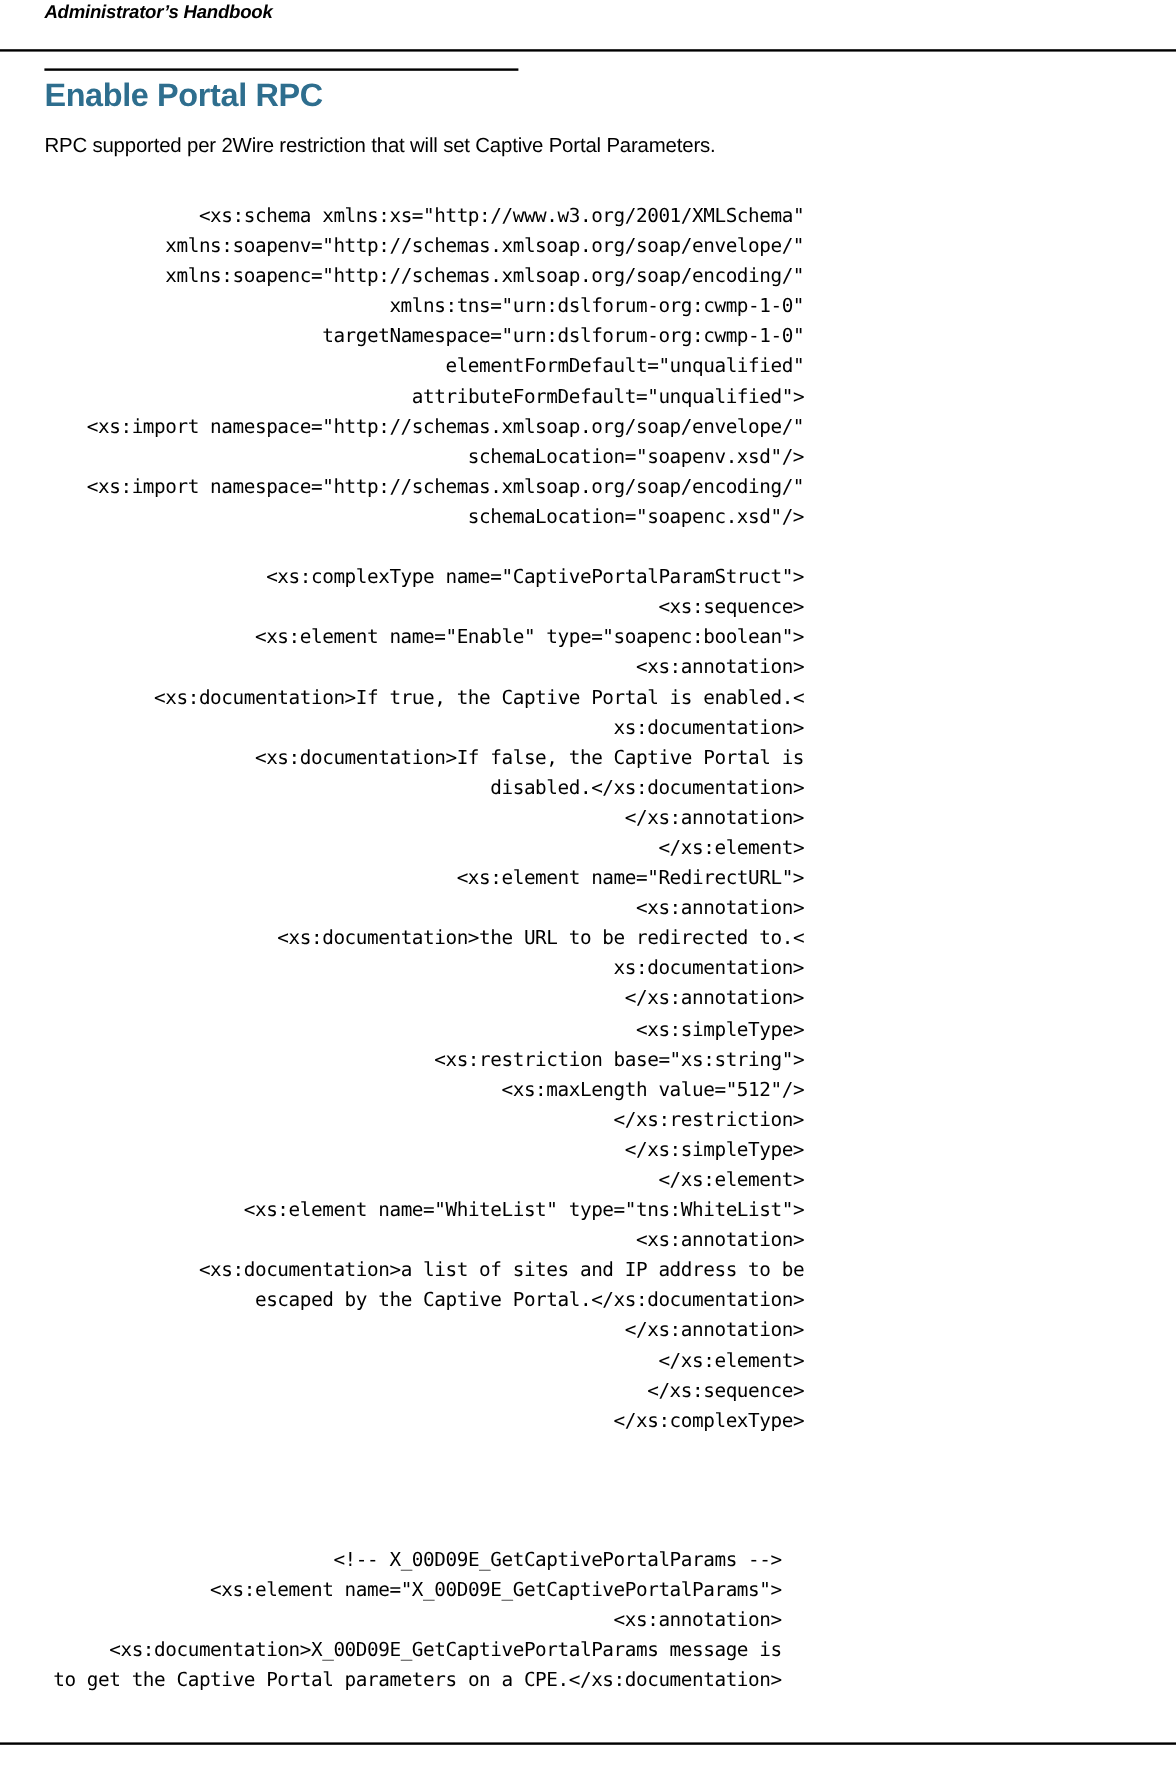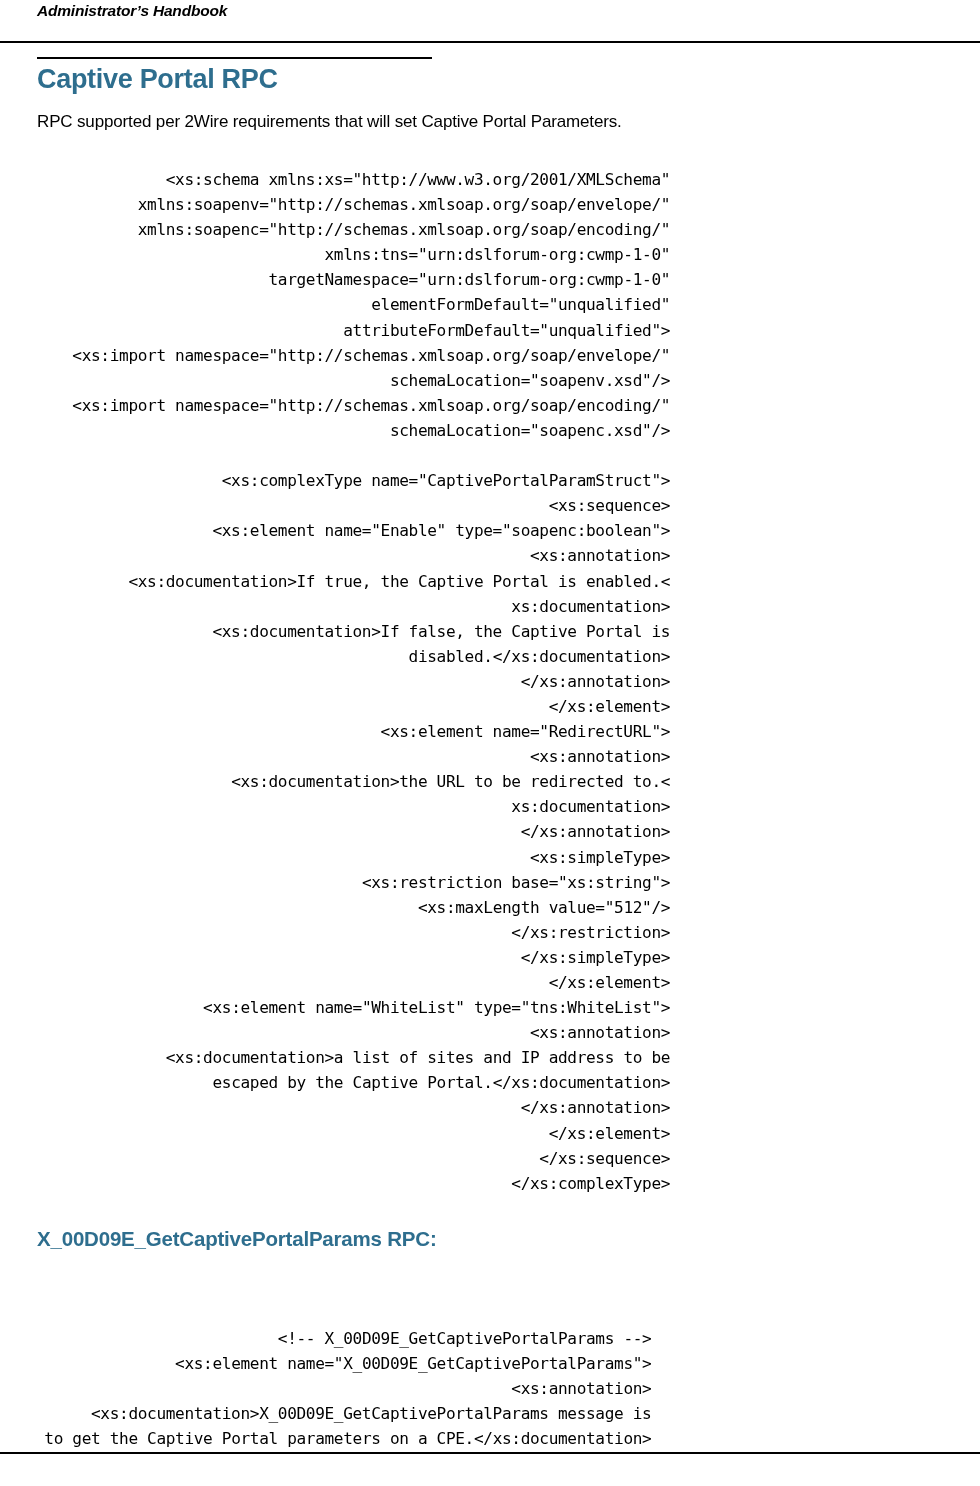--- a/index.html
+++ b/index.html
@@ -92,21 +92,21 @@
     font-family: "DejaVu Sans Mono", "Liberation Mono", monospace;
     font-size: 16.1px;
     line-height: 25.1px;
     letter-spacing: -0.35px;
     color: #000;
     white-space: pre;
     tab-size: 4;
     text-align: right;
   }
   pre#code-schema { top: 167px; }
-  pre#code-getparams { top: 1326px; }
+  pre#code-getparams { top: 1287px; }
 
   
   h2.doc-h2 {
     position: absolute;
     left: 37px;
     top: 1226px;
     margin: 0;
     font-family: "Liberation Sans", sans-serif;
     font-weight: bold;
     font-size: 20.5px;
@@ -140,24 +140,24 @@
 <body>
 
 <div class="page">
 
   <div class="running-header">Administrator’s Handbook</div>
 
   <div class="header-rule"></div>
 
   <div class="h1-block">
     <div class="h1-rule"></div>
-    <h1 class="doc-h1">Captive Portal RPC</h1>
+    <h1 class="doc-h1">Enable Portal RPC</h1>
   </div>
 
-  <p class="body-para">RPC supported per 2Wire requirements that will set Captive Portal Parameters.</p>
+  <p class="body-para">RPC supported per 2Wire restriction that will set Captive Portal Parameters.</p>
 
   <pre id="code-schema" class="code-block">&lt;xs:schema xmlns:xs="http://www.w3.org/2001/XMLSchema"
  xmlns:soapenv="http://schemas.xmlsoap.org/soap/envelope/"
  xmlns:soapenc="http://schemas.xmlsoap.org/soap/encoding/"
  xmlns:tns="urn:dslforum-org:cwmp-1-0"
 targetNamespace="urn:dslforum-org:cwmp-1-0"
  elementFormDefault="unqualified"
 attributeFormDefault="unqualified"&gt;
   &lt;xs:import namespace="http://schemas.xmlsoap.org/soap/envelope/"
     schemaLocation="soapenv.xsd"/&gt;
@@ -187,21 +187,20 @@
       &lt;/xs:element&gt;
       &lt;xs:element name="WhiteList" type="tns:WhiteList"&gt;
         &lt;xs:annotation&gt;
           &lt;xs:documentation&gt;a list of sites and IP address to be
 escaped by the Captive Portal.&lt;/xs:documentation&gt;
         &lt;/xs:annotation&gt;
       &lt;/xs:element&gt;
     &lt;/xs:sequence&gt;
   &lt;/xs:complexType&gt;</pre>
 
-  <h2 class="doc-h2">X_00D09E_GetCaptivePortalParams RPC:</h2>
 
   <pre id="code-getparams" class="code-block">&lt;!-- X_00D09E_GetCaptivePortalParams --&gt;
   &lt;xs:element name="X_00D09E_GetCaptivePortalParams"&gt;
     &lt;xs:annotation&gt;
       &lt;xs:documentation&gt;X_00D09E_GetCaptivePortalParams message is
 to get the Captive Portal parameters on a CPE.&lt;/xs:documentation&gt;</pre>
 
   <div class="footer-rule"></div>
 
   <div class="page-number">146</div>

